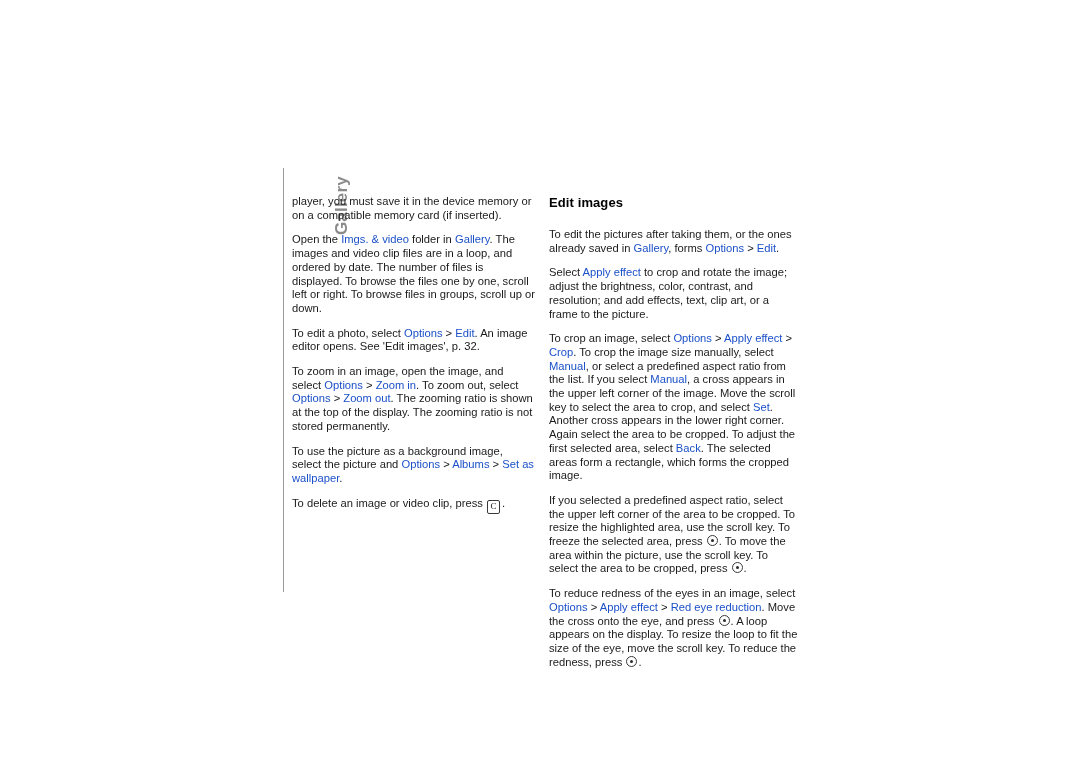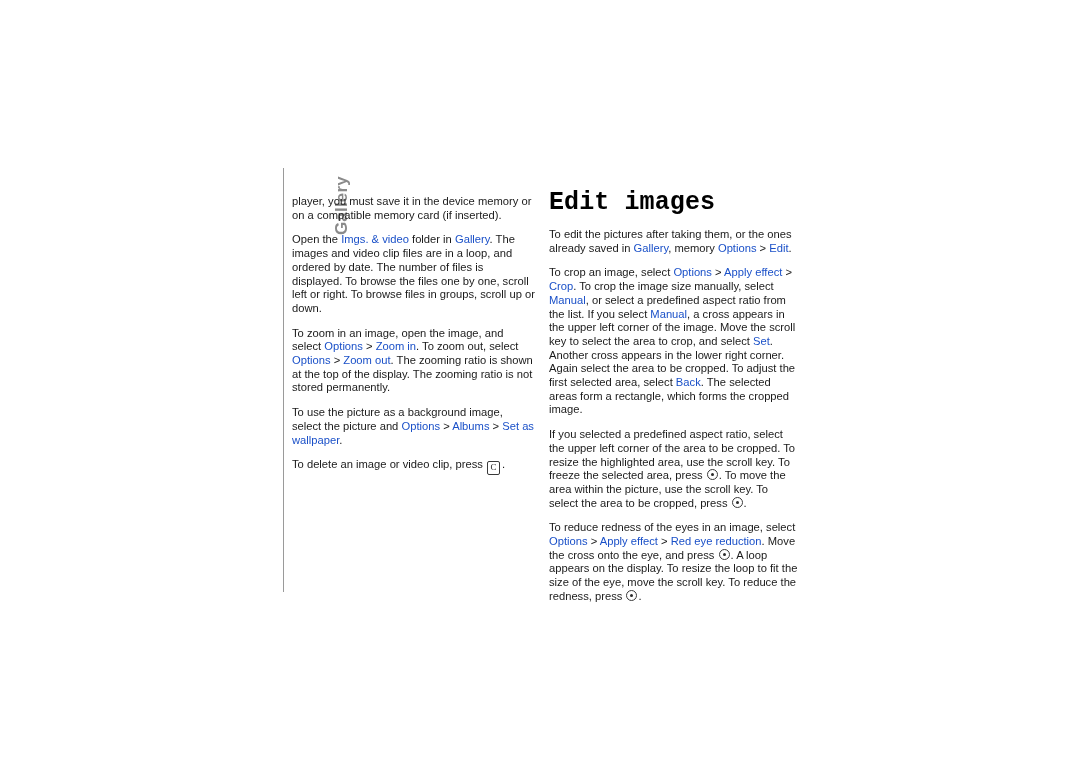--- a/index.html
+++ b/index.html
@@ -54,27 +54,26 @@
     left: 292px;
     top: 195px;
     width: 243px;
   }
   .col-right {
     left: 549px;
     top: 192px;
     width: 250px;
   }
   h1.heading {
-    font-size: 25px;
+    font-size: 13px;
     line-height: 22px;
     font-weight: bold;
     color: #000000;
     margin: 0 0 14px 0;
     letter-spacing: 0.1px;
-    font-family: Liberation Mono, monospace;
   }
   p.para {
     margin: 0 0 11px 0;
   }
   p.para:last-child { margin-bottom: 12px; }
   .lnk {
     color: #1a50c8;
   }
   
   .keyround {
@@ -120,28 +119,30 @@
 
 <div class="page">
 
   <div class="vrule"></div>
 
   <div class="chapter-tab">Gallery</div>
 
   <div class="col col-left" id="left-col">
       <p class="para"><span>player, you must save it in the device memory or on a compatible memory card (if inserted).</span></p>
       <p class="para"><span>Open the </span><span class="lnk">Imgs. &amp; video</span><span> folder in </span><span class="lnk">Gallery</span><span>. The images and video clip files are in a loop, and ordered by date. The number of files is displayed. To browse the files one by one, scroll left or right. To browse files in groups, scroll up or down.</span></p>
+      <p class="para"><span>To edit a photo, select </span><span class="lnk">Options</span><span> &gt; </span><span class="lnk">Edit</span><span>. An image editor opens. See 'Edit images', p. 32.</span></p>
       <p class="para"><span>To zoom in an image, open the image, and select </span><span class="lnk">Options</span><span> &gt; </span><span class="lnk">Zoom in</span><span>. To zoom out, select </span><span class="lnk">Options</span><span> &gt; </span><span class="lnk">Zoom out</span><span>. The zooming ratio is shown at the top of the display. The zooming ratio is not stored permanently.</span></p>
       <p class="para"><span>To use the picture as a background image, select the picture and </span><span class="lnk">Options</span><span> &gt; </span><span class="lnk">Albums</span><span> &gt; </span><span class="lnk">Set as wallpaper</span><span>.</span></p>
       <p class="para"><span>To delete an image or video clip, press </span><span class="keyclear">C</span><span>.</span></p>
     </div>
 
   <div class="col col-right">
     <h1 class="heading">Edit images</h1>
     <div id="right-col">
-        <p class="para"><span>To edit the pictures after taking them, or the ones already saved in </span><span class="lnk">Gallery</span><span>, memory </span><span class="lnk">Options</span><span> &gt; </span><span class="lnk">Edit</span><span>.</span></p>
+        <p class="para"><span>To edit the pictures after taking them, or the ones already saved in </span><span class="lnk">Gallery</span><span>, forms </span><span class="lnk">Options</span><span> &gt; </span><span class="lnk">Edit</span><span>.</span></p>
+        <p class="para"><span>Select </span><span class="lnk">Apply effect</span><span> to crop and rotate the image; adjust the brightness, color, contrast, and resolution; and add effects, text, clip art, or a frame to the picture.</span></p>
         <p class="para"><span>To crop an image, select </span><span class="lnk">Options</span><span> &gt; </span><span class="lnk">Apply effect</span><span> &gt; </span><span class="lnk">Crop</span><span>. To crop the image size manually, select </span><span class="lnk">Manual</span><span>, or select a predefined aspect ratio from the list. If you select </span><span class="lnk">Manual</span><span>, a cross appears in the upper left corner of the image. Move the scroll key to select the area to crop, and select </span><span class="lnk">Set</span><span>. Another cross appears in the lower right corner. Again select the area to be cropped. To adjust the first selected area, select </span><span class="lnk">Back</span><span>. The selected areas form a rectangle, which forms the cropped image.</span></p>
         <p class="para"><span>If you selected a predefined aspect ratio, select the upper left corner of the area to be cropped. To resize the highlighted area, use the scroll key. To freeze the selected area, press </span><span class="keyround"></span><span>. To move the area within the picture, use the scroll key. To select the area to be cropped, press </span><span class="keyround"></span><span>.</span></p>
         <p class="para"><span>To reduce redness of the eyes in an image, select </span><span class="lnk">Options</span><span> &gt; </span><span class="lnk">Apply effect</span><span> &gt; </span><span class="lnk">Red eye reduction</span><span>. Move the cross onto the eye, and press </span><span class="keyround"></span><span>. A loop appears on the display. To resize the loop to fit the size of the eye, move the scroll key. To reduce the redness, press </span><span class="keyround"></span><span>.</span></p>
       </div>
   </div>
 
 </div>
 
 </body></html>

